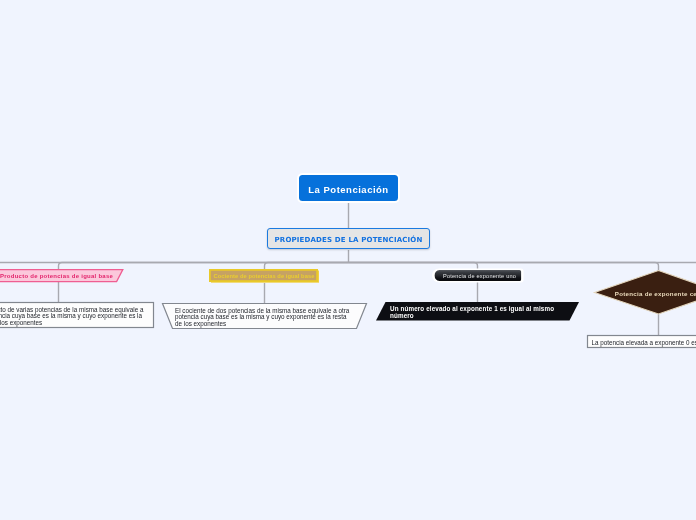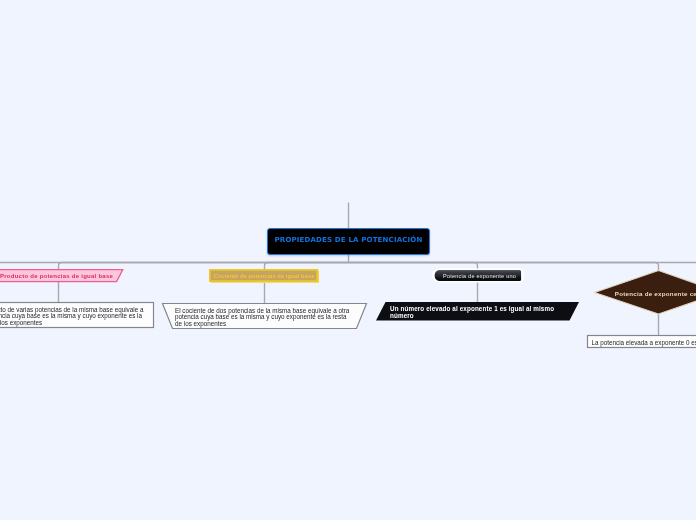--- a/index.html
+++ b/index.html
@@ -11,21 +11,21 @@
   svg.layer{position:absolute;left:0;top:0;width:696px;height:520px;}
   .node{position:absolute;box-sizing:border-box;white-space:nowrap;}
 
   
   .root{left:299px;top:175px;width:99px;height:26px;background:#0671db;
         border-radius:3.5px;box-shadow:0 0 0 2px #ffffff;}
   .root .lbl{display:block;text-align:center;line-height:30px;color:#ffffff;
         font-weight:bold;font-size:9.5px;letter-spacing:0.5px;}
 
   
-  .lvl1{left:267px;top:228px;width:163px;height:27px;background:#000000;
+  .lvl1{left:267px;top:228px;width:163px;height:21px;background:#e5e5e5;
         border:1.6px solid #1b7ae0;border-radius:3px;
         box-shadow:0 1px 2px rgba(0,0,0,.18);}
   .lvl1 .lbl{display:block;text-align:center;line-height:22.5px;color:#1271e0;
         font-family:"DejaVu Sans",sans-serif;font-weight:bold;font-size:7px;letter-spacing:0.17px;}
 
   
   .txt{position:absolute;white-space:nowrap;}
   .t-pink{left:0px;top:273.2px;color:#e3266d;font-weight:bold;font-size:6px;letter-spacing:0.25px;line-height:7px;}
   .t-gold{left:213.6px;top:273.2px;color:#e9cd2f;font-weight:bold;font-size:5.75px;letter-spacing:0.05px;line-height:7px;}
   .t-pill{left:443px;top:272.8px;color:#e8e9eb;font-size:5.6px;letter-spacing:0.2px;line-height:7px;}
@@ -80,20 +80,23 @@
 
     <rect x="-37.5" y="302.5" width="191" height="25" fill="#fdfdfd" stroke="#82878f" stroke-width="1.2"></rect>
 
     <polygon points="162.5,303.5 366.5,303.5 356.5,328.5 172.5,328.5" fill="#fcfcfd" stroke="#82878f" stroke-width="1.2"></polygon>
 
     <polygon points="385.5,302 579,302 569.5,320.5 376,320.5" fill="#0d0e13"></polygon>
 
     <rect x="587.5" y="335.5" width="140" height="12" fill="#fdfdfd" stroke="#82878f" stroke-width="1.2"></rect>
   </svg>
 
+  <div class="node root">
+    <span class="lbl">La Potenciación</span>
+  </div>
 
   <div class="node lvl1">
     <span class="lbl">PROPIEDADES DE LA POTENCIACIÓN</span>
   </div>
 
   <div class="txt t-pink">Producto de potencias de igual base</div>
   <div class="txt t-gold">Cociente de potencias de igual base</div>
   <div class="txt t-pill">Potencia de exponente uno</div>
   <div class="txt t-dia">Potencia de exponente cero</div>
 

